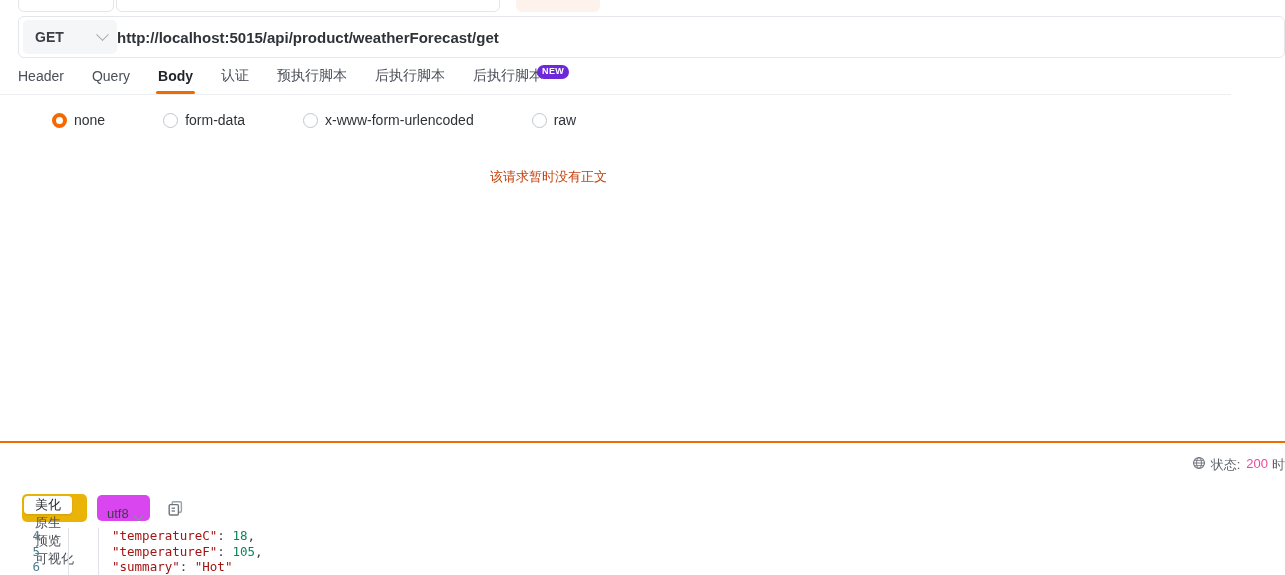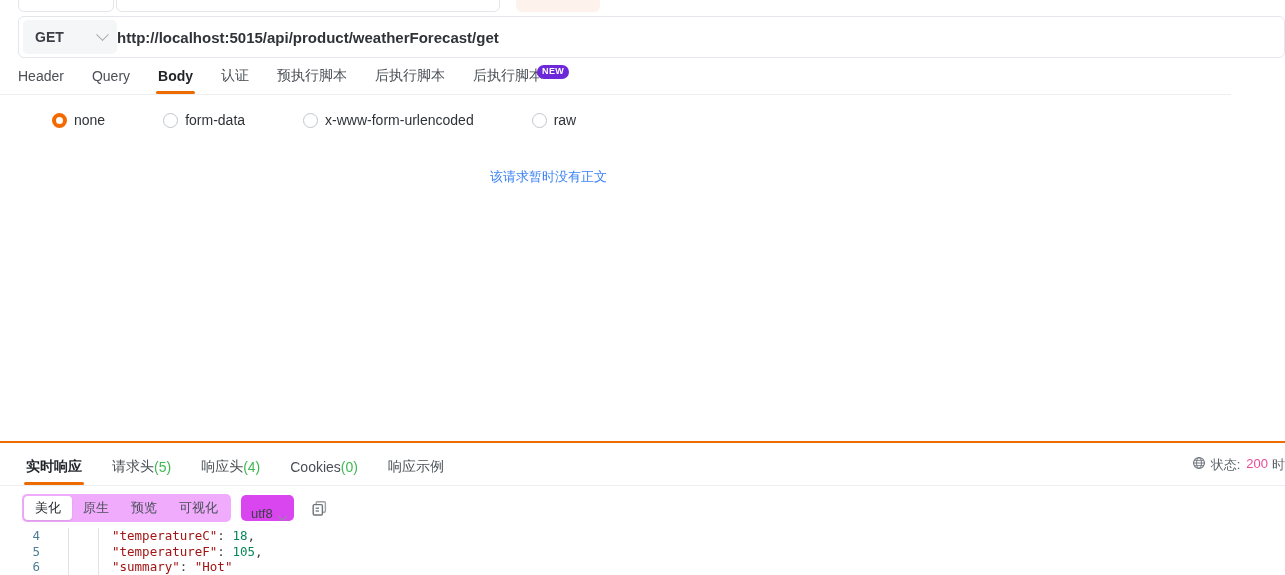--- a/index.html
+++ b/index.html
@@ -80,21 +80,21 @@
   .radio-dot {
     width:15px; height:15px; border-radius:50%;
     border:1.6px solid #c2c6cc; background:#fff; margin-right:7px; flex:none;
   }
   .radio-item.sel .radio-dot { border:4px solid #f56a00; }
   .radio-label { font-size:14px; color:#2f3338; white-space:nowrap; }
 
   
   .empty-hint {
     position:absolute; left:0; top:168px; width:1097px;
-    text-align:center; font-size:13px; color:#3b82f6;
+    text-align:center; font-size:13px; color:#c2410c;
   }
 
   
   .resp-divider {
     position:absolute; left:0; top:441px; width:1285px; height:2px; background:#ed6c00;
   }
 
   
   .resp-tabs {
     position:absolute; left:0; top:448px; width:1285px; height:38px;
@@ -121,22 +121,22 @@
   .globe { width:14px; height:14px; margin-right:5px; flex:none; }
   .status-code { color:#ec4899; margin:0 4px 0 6px; }
   .status-trunc { color:#5b6169; }
 
   
   .fmt-bar {
     position:absolute; left:22px; top:494px; height:28px;
     display:flex; align-items:center;
   }
   .seg {
-    display:flex; align-items:center; background:#f0abfc;
-    border-radius:5px; height:28px; padding:2px;
+    display:flex; align-items:flex-start; background:#eab308;
+    border-radius:5px; height:28px; padding:2px;flex-direction:column;
   }
   .seg-btn {
     height:24px; padding:0 11px; display:flex; align-items:center;
     font-size:13px; color:#4a4f56; border-radius:4px; cursor:pointer; white-space:nowrap;
   }
   .seg-btn.active { background:#fff; color:#1f2328; box-shadow:0 1px 2px rgba(0,0,0,.10); }
   .enc-select {
     margin-left:10px; height:26px; background:#d946ef; border-radius:5px;
     display:flex; align-items:flex-end; padding:0 8px 0 10px; cursor:pointer;
   }
@@ -233,40 +233,20 @@
     <div class="radio-item">
       <span class="radio-dot"></span>
       <span class="radio-label">raw</span>
     </div>
   </div>
 
   <div class="empty-hint">该请求暂时没有正文</div>
 
   <div class="resp-divider"></div>
 
-  <div class="resp-tabs">
-    <div class="restab active">
-      <span>实时响应</span>
-    </div>
-    <div class="restab">
-      <span>请求头</span>
-      <span class="cnt">(5)</span>
-    </div>
-    <div class="restab">
-      <span>响应头</span>
-      <span class="cnt">(4)</span>
-    </div>
-    <div class="restab">
-      <span>Cookies</span>
-      <span class="cnt">(0)</span>
-    </div>
-    <div class="restab">
-      <span>响应示例</span>
-    </div>
-  </div>
 
   <div class="status-right">
     <svg class="globe" viewBox="0 0 16 16">
       <circle cx="8" cy="8" r="6.2" fill="none" stroke="#70757d" stroke-width="1.3"></circle>
       <ellipse cx="8" cy="8" rx="2.8" ry="6.2" fill="none" stroke="#70757d" stroke-width="1.1"></ellipse>
       <line x1="1.8" y1="8" x2="14.2" y2="8" stroke="#70757d" stroke-width="1.1"></line>
       <line x1="2.7" y1="5" x2="13.3" y2="5" stroke="#70757d" stroke-width="1"></line>
       <line x1="2.7" y1="11" x2="13.3" y2="11" stroke="#70757d" stroke-width="1"></line>
     </svg>
     <span>状态:</span>

